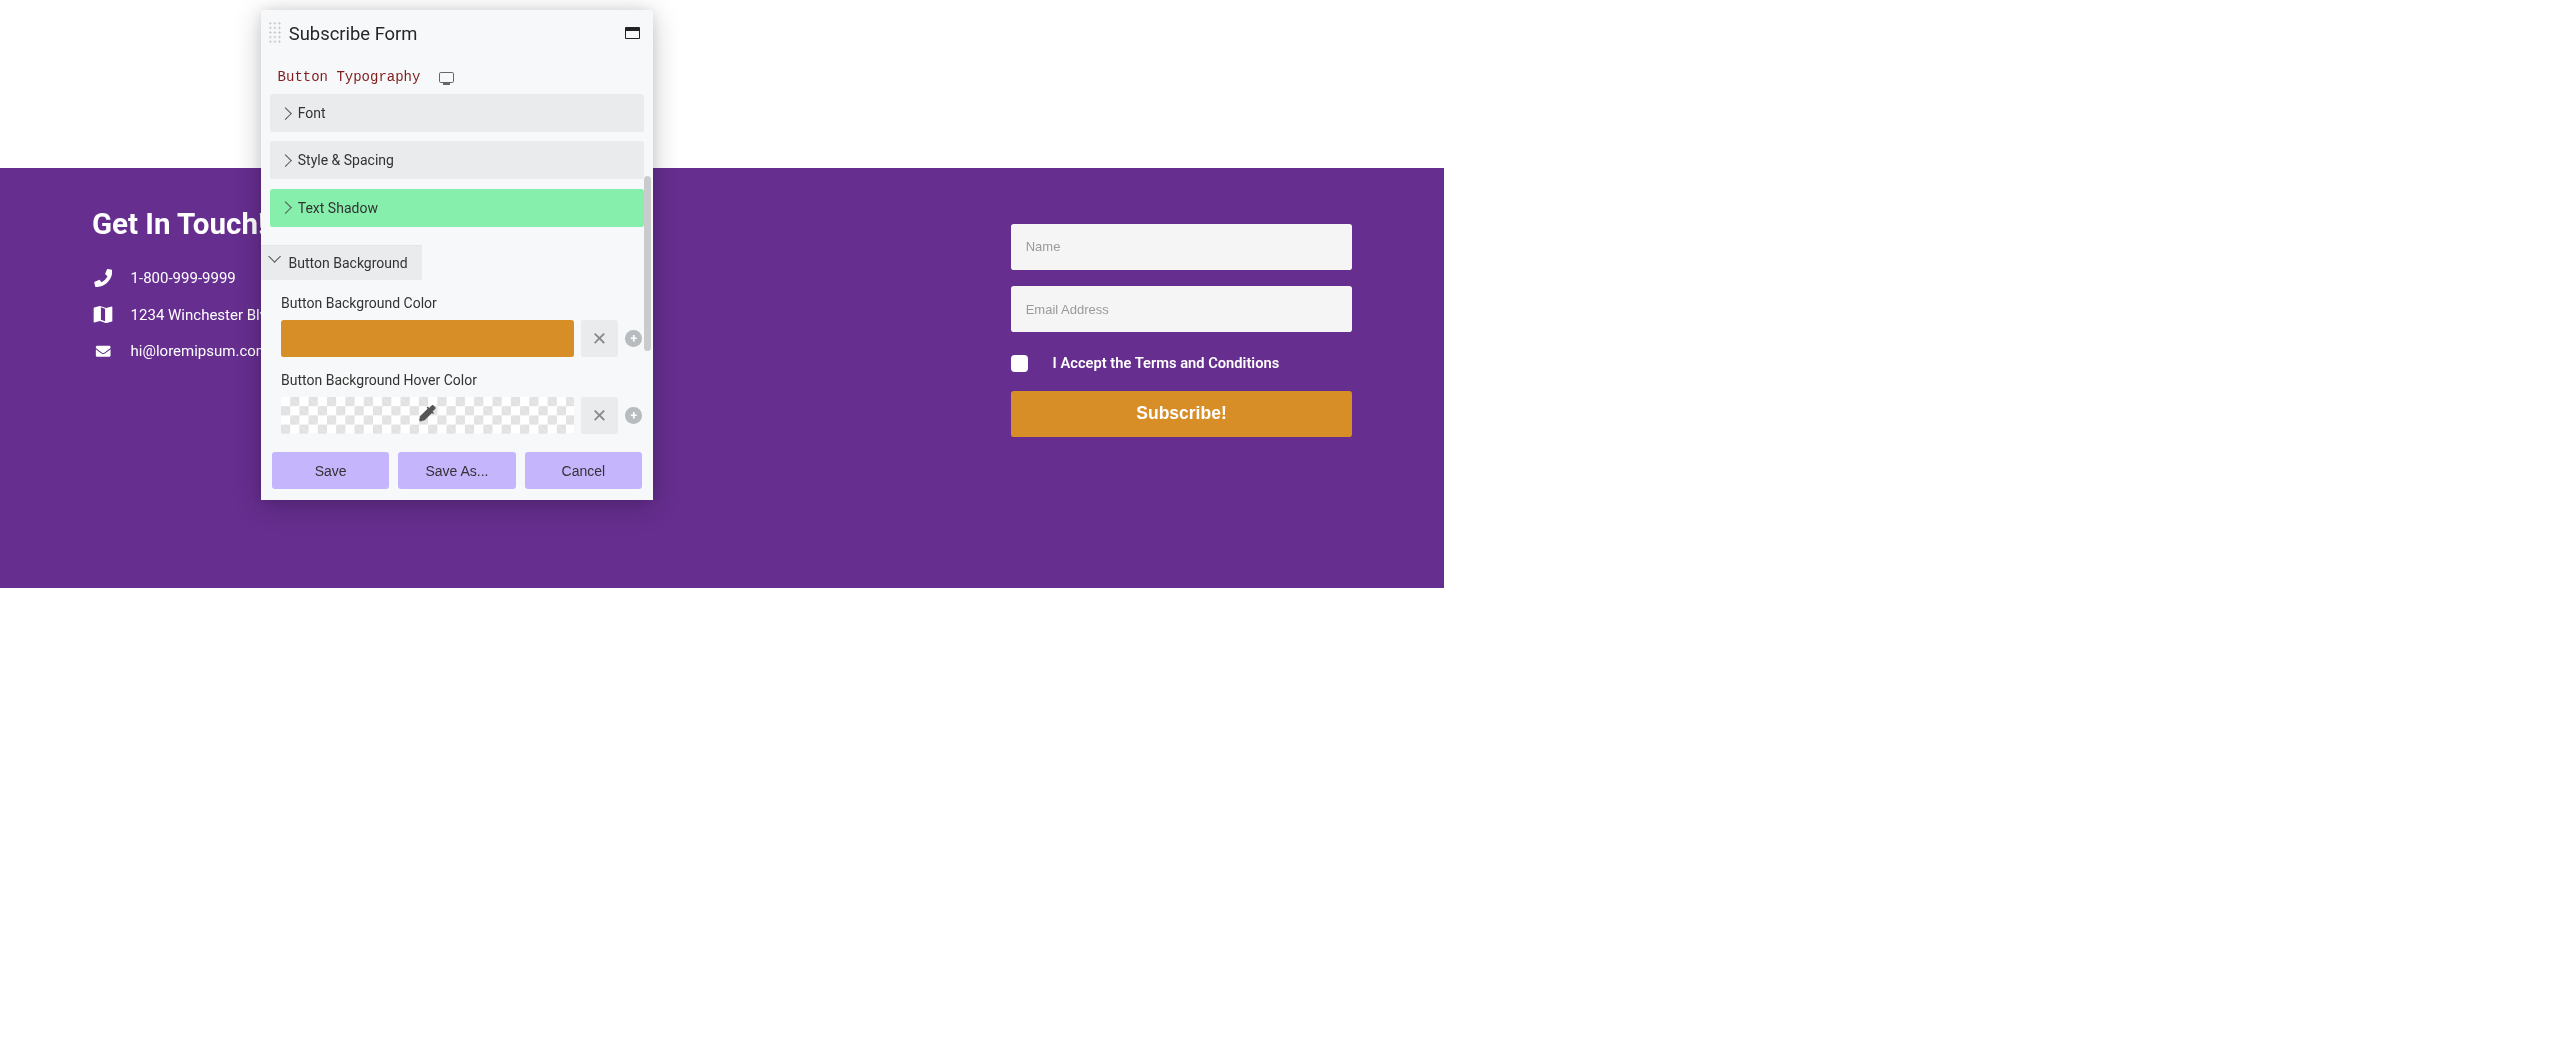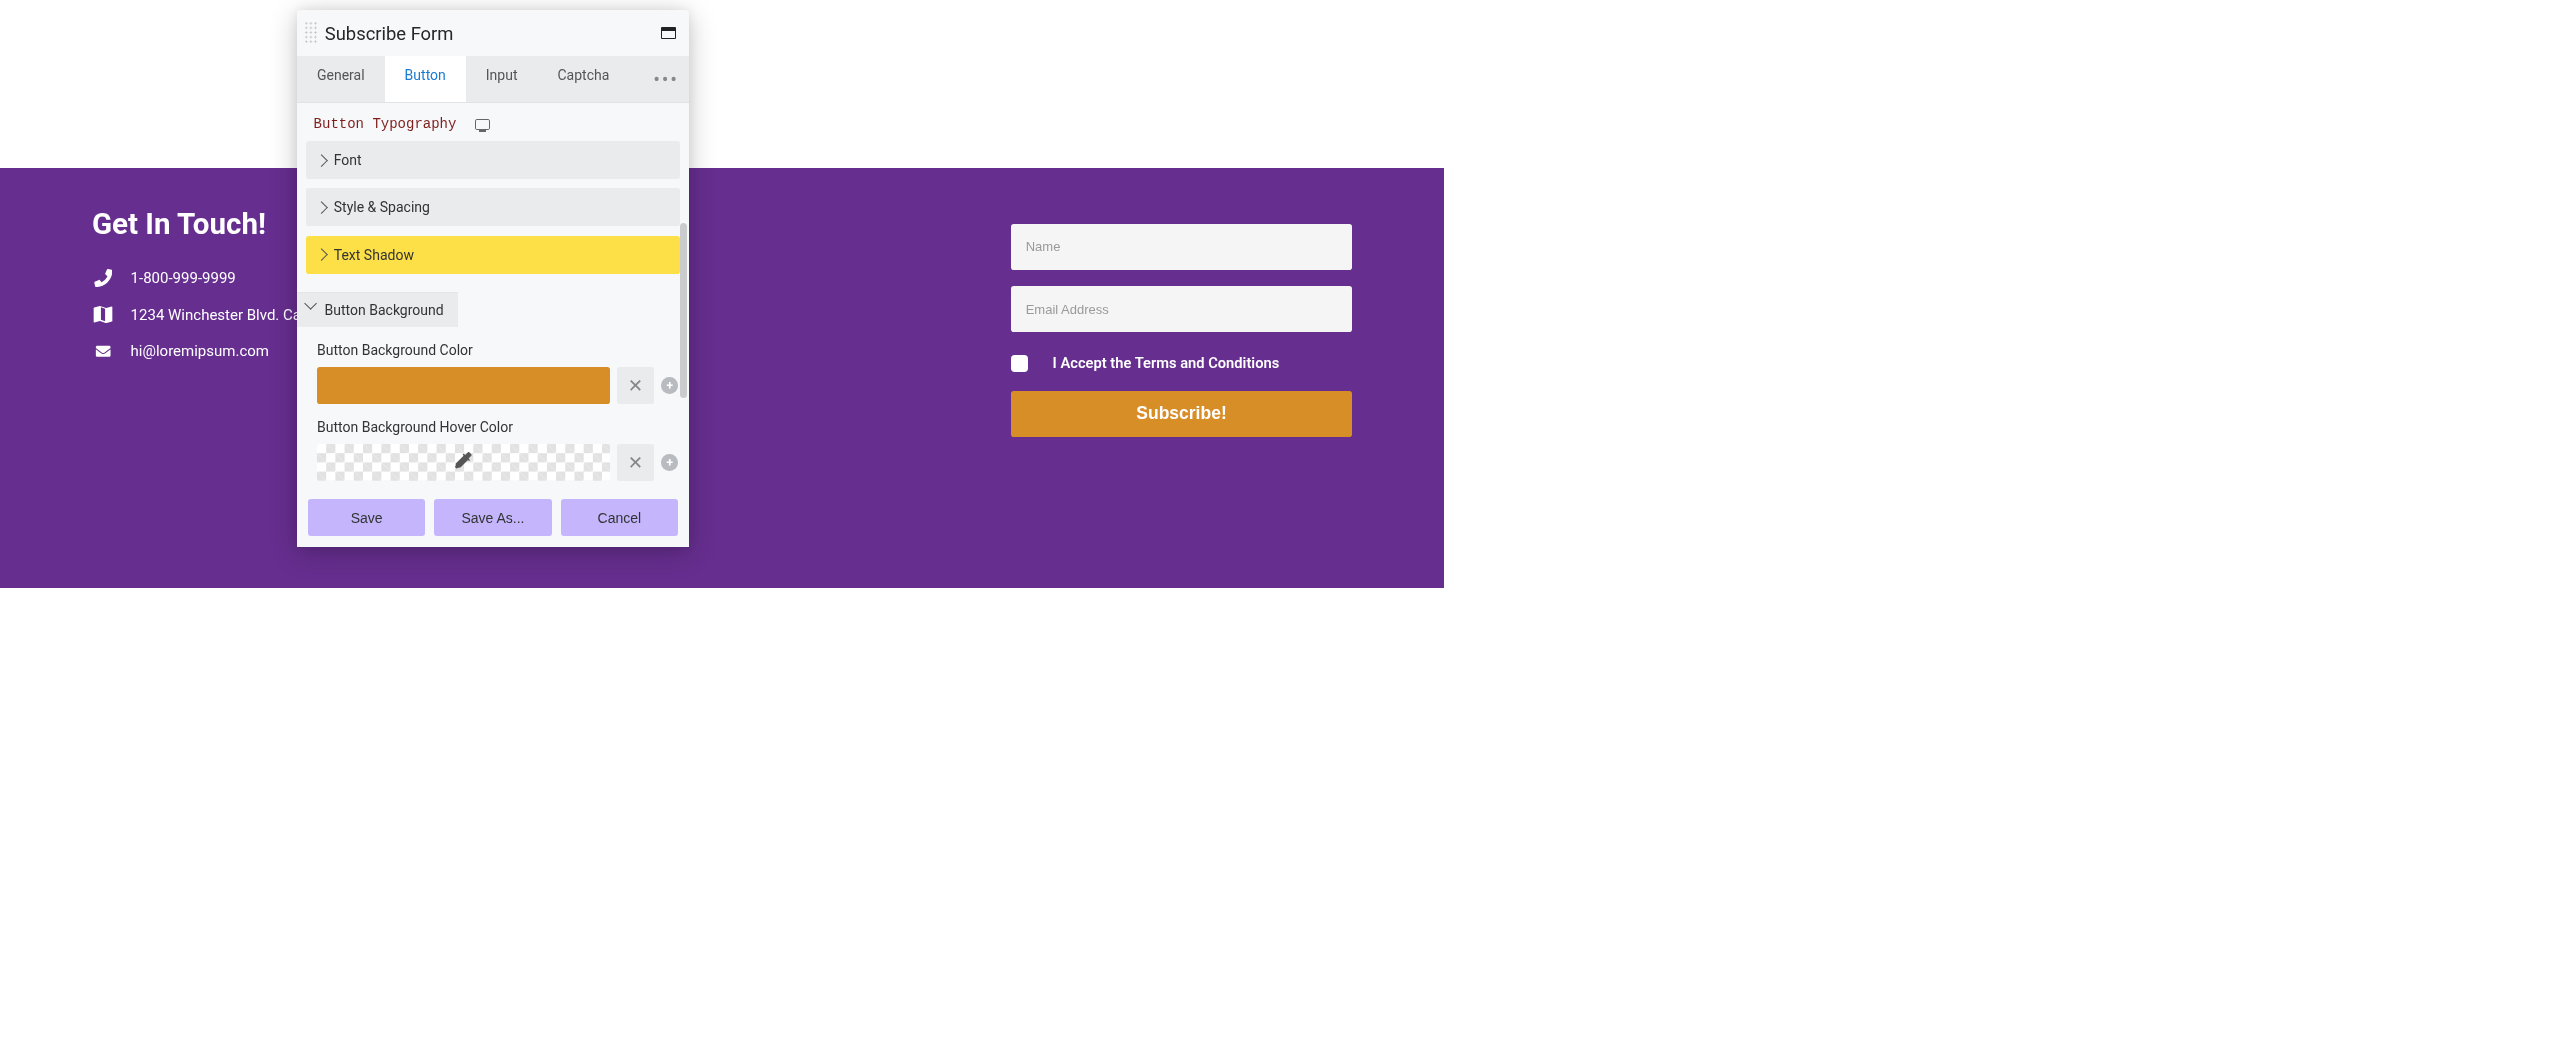--- a/index.html
+++ b/index.html
@@ -83,21 +83,20 @@
 
   
   .panel-shadow {
     position: absolute;
     left: 261px;
     top: 10px;
     width: 392px;
     border-radius: 3.7px;
     box-shadow: 0 5.5px 28px rgba(0,0,0,0.22), 0 0 11px rgba(0,0,0,0.08);
     background: #fafafa;
-    margin-left: 36px;
   }
   .panel-head {
     display: flex;
     align-items: center;
     justify-content: space-between;
     padding: 11px 13px 11px 7.4px;
     background: #f7f8f9;
     border-radius: 3.7px 3.7px 0 0;
   }
   .panel-head .grip {
@@ -169,21 +168,21 @@
     background: #e9ebed;
     border-radius: 2.8px;
     padding: 11px 11px;
     display: flex;
     align-items: center;
     gap: 7.4px;
     font-size: 14px;
     color: #333;
     cursor: pointer;
   }
-  .acc-row.hi { background:#fde047; }
+  .acc-row.hi { background:#86efac; }
   .chev { width:9.2px; height:9.2px; border-right:1.8px solid #555; border-bottom:1.8px solid #555; transform: rotate(-45deg); flex-shrink:0; }
   .chev.down { transform: rotate(45deg); margin-top:-2.8px; }
 
   .section-tab {
     display:inline-flex;
     gap:9.2px;
     background:#e9ebed;
     padding:9.2px 14.7px 9.2px 9.2px;
     font-size:14px;
     color:#333;
@@ -287,27 +286,20 @@
   </div>
 </div>
 
 <div class="panel-shadow">
   <div class="panel-head">
     <span class="grip"></span>
     <span class="title">Subscribe Form</span>
     <span class="win-ic"></span>
   </div>
 
-  <div class="tabs">
-    <div class="tab">General</div>
-    <div class="tab active">Button</div>
-    <div class="tab">Input</div>
-    <div class="tab">Captcha</div>
-    <div class="tab more">•••</div>
-  </div>
 
   <div class="panel-body">
     <div class="scrollbar-track"></div>
 
     <div class="section-label">
       <span>Button Typography</span>
       <span class="disp-ic"></span>
     </div>
 
     <div class="acc-row">

